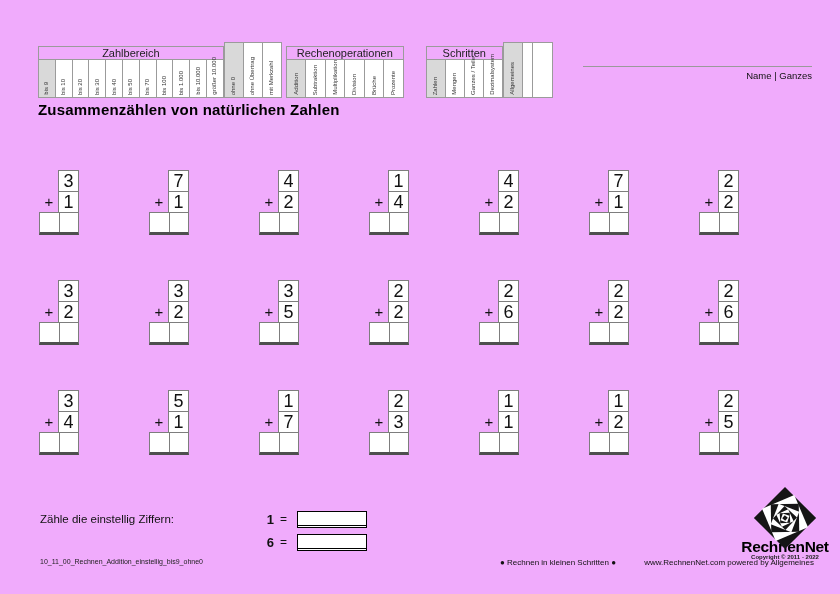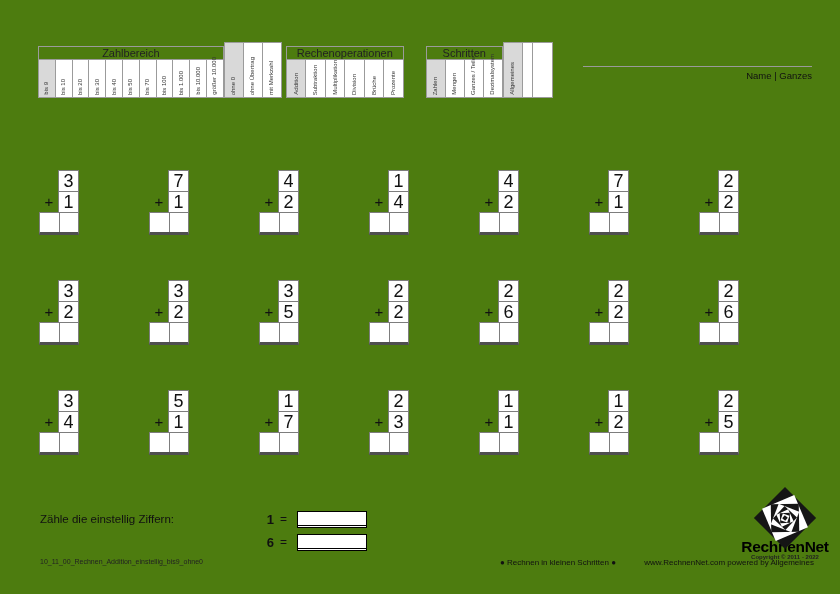--- a/index.html
+++ b/index.html
@@ -1,16 +1,16 @@
 <!DOCTYPE html>
 <html><head>
 <meta charset="utf-8">
 <style>
   html,body{margin:0;padding:0;background:#fff;}
-  .page{position:relative;width:840px;height:594px;background:#4d7c0f;overflow:hidden;
+  .page{position:relative;width:840px;height:594px;background:#f0abfc;overflow:hidden;
         font-family:"Liberation Sans",sans-serif;color:#1a1a1a;}
 
   
   .cat-table{position:absolute;left:38px;top:26px;display:flex;align-items:flex-end;}
   .hblock{display:flex;flex-direction:column;}
   .hlabel{height:13px;line-height:13px;font-size:11px;text-align:center;color:#222;
           border:1px solid #9b9b9b;border-bottom:none;white-space:nowrap;box-sizing:border-box;}
   .hcols{display:flex;}
   .hcol{height:39px;box-sizing:border-box;background:#fff;border:1px solid #9b9b9b;
         margin-left:-1px;display:flex;align-items:flex-end;justify-content:center;}
@@ -168,20 +168,21 @@
           <div class="hcol" style="width: 21px;">
             <span class="vlabel"></span>
           </div>
         </div>
       </div>
     </div>
 
   <div class="name-line"></div>
   <div class="name-label">Name | Ganzes</div>
 
+  <div class="title">Zusammenzählen von natürlichen Zahlen</div>
 
   <div class="prob-row" style="top:170px">
   <div class="problem">
     <div class="cell op1">3</div>
     <div class="plus">+</div>
     <div class="cell op2">1</div>
     <div class="result">
       <div class="rcell"></div>
       <div class="rcell"></div>
     </div>

